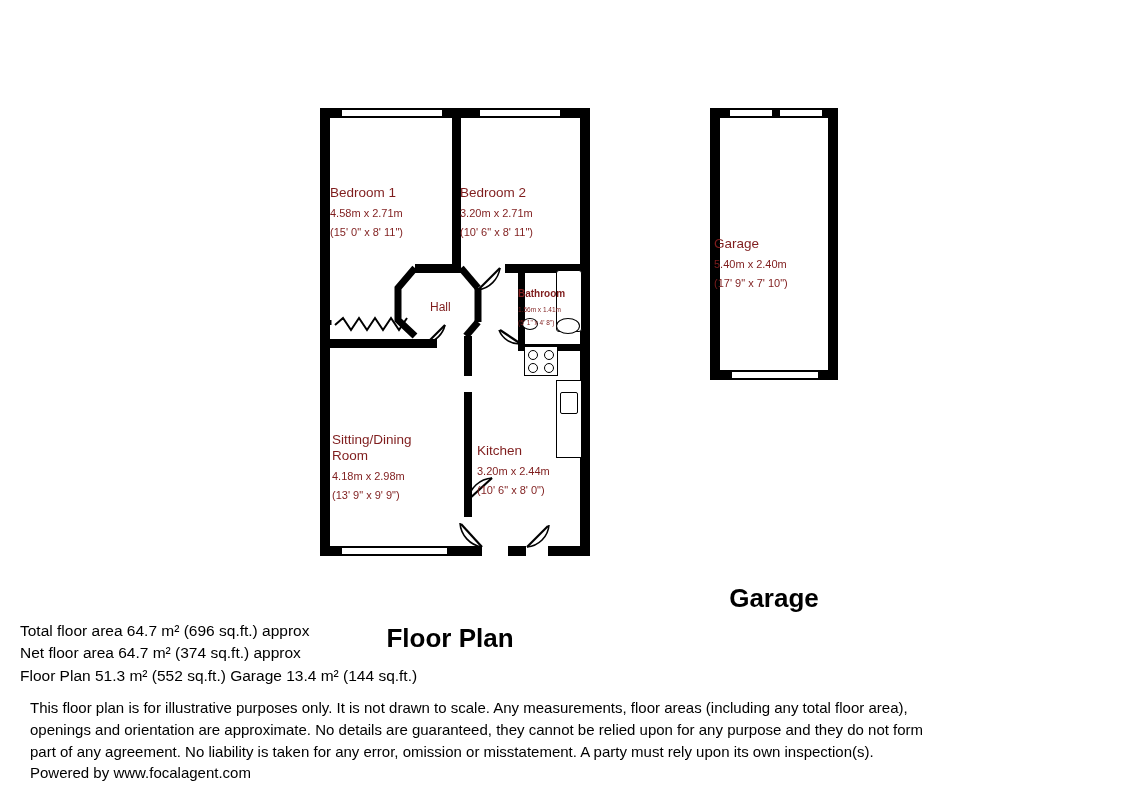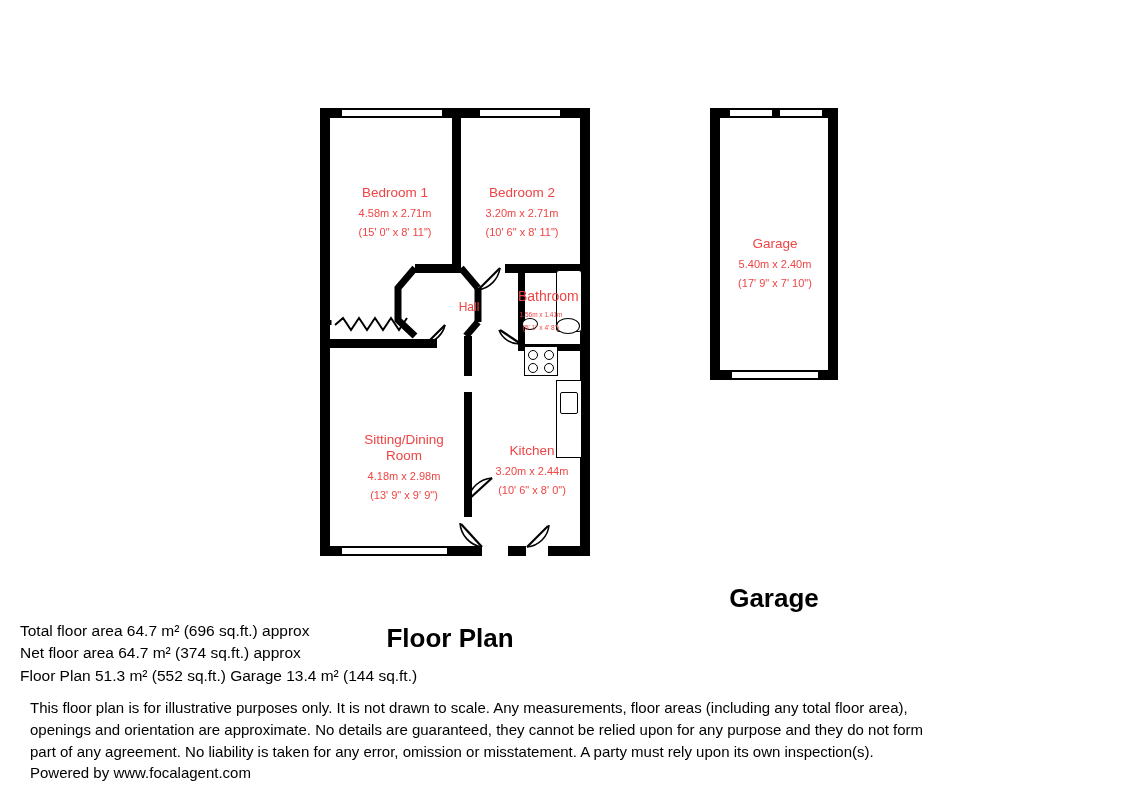--- a/index.html
+++ b/index.html
@@ -30,34 +30,33 @@
   .window {
     position: absolute;
     background: #ffffff;
     border-top: 2px solid #000;
     border-bottom: 2px solid #000;
     box-sizing: border-box;
   }
   
   .room-label {
     position: absolute;
-    text-align: center;
     line-height: 1.18;
-    color: #ef4444;
+    color: #7f1d1d;
   }
   .room-label .name {
     font-size: 13.5px;
     display: block;
   }
   .room-label .dim {
     font-size: 11px;
     display: block;
     margin-top: 6px;
   }
-  .room-label.small .name { font-size: 14px; }
+  .room-label.small .name { font-size: 10px; font-weight: bold; }
   .room-label.small .dim { font-size: 6.5px; }
   .room-label.hall .name { font-size: 12px; }
 
   .plan-title {
     position: absolute;
     font-size: 26px;
     font-weight: bold;
     text-align: center;
   }
   .areas {
@@ -227,21 +226,21 @@
   <div class="room-label hall" style="left:430px; top:300px; width:78px;">
     <span class="name">Hall</span>
   </div>
 
   <div class="room-label small" style="left:518px; top:288px; width:46px;">
     <span class="name">Bathroom</span>
     <span class="dim">1.56m x 1.41m</span>
     <span class="dim">(5' 1" x 4' 8")</span>
   </div>
 
-  <div class="room-label" style="left:336px; top:432px; width:136px;">
+  <div class="room-label" style="left:320px; top:432px; width:136px;padding-left:12px;">
     <span class="name">Sitting/Dining</span>
     <span class="name">Room</span>
     <span class="dim">4.18m x 2.98m</span>
     <span class="dim">(13' 9" x 9' 9")</span>
   </div>
 
   <div class="room-label" style="left:477px; top:443px; width:110px;">
     <span class="name">Kitchen</span>
     <span class="dim">3.20m x 2.44m</span>
     <span class="dim">(10' 6" x 8' 0")</span>

